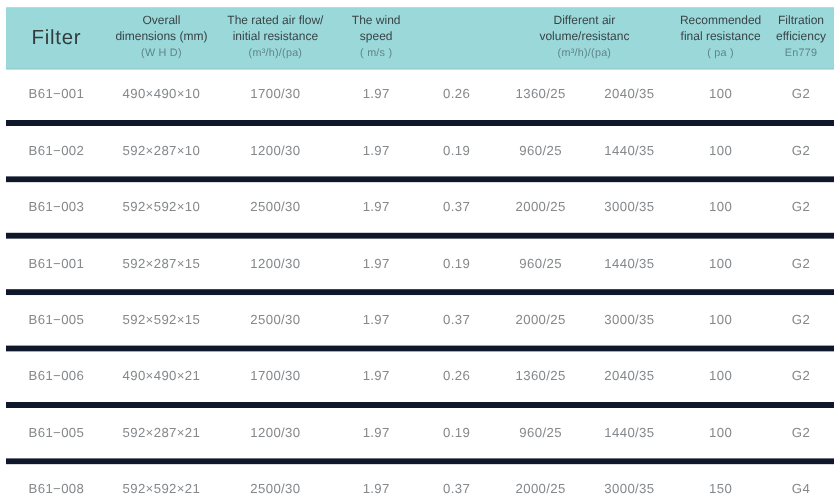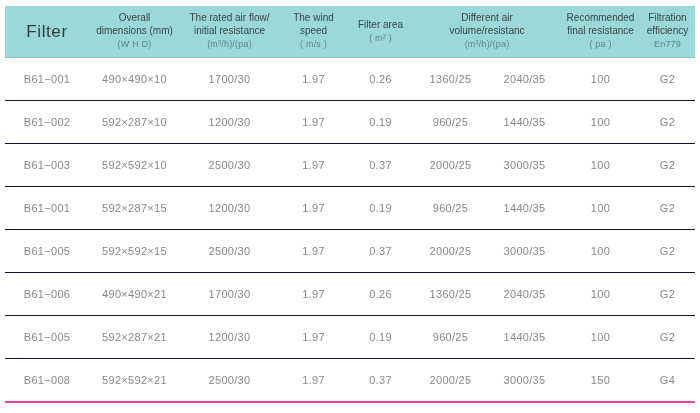--- a/index.html
+++ b/index.html
@@ -44,21 +44,21 @@
   }
   .model-head {
     font-size: 17px;
     letter-spacing: 0.6px;
     color: #333b3d;
   }
   
   .row {
     height: 42px;
     align-items: center;
-    border-bottom: 1px solid #0f172a;
+    border-bottom: 5px solid #0f172a;
     background: #ffffff;
   }
   .row:last-child { border-bottom: 2px solid #ec4899; }
   .cell {
     text-align: center;
     font-size: 11px;
     color: #85898c;
     letter-spacing: 0.3px;
   }
 </style>
@@ -78,24 +78,20 @@
     </div>
     <div class="hcell">
       <span class="hline">The rated air flow/</span>
       <span class="hline">initial resistance</span>
       <span class="hsub">(m³/h)/(pa)</span>
     </div>
     <div class="hcell">
       <span class="hline">The wind speed</span>
       <span class="hsub">( m/s )</span>
     </div>
-    <div class="hcell">
-      <span class="hline">Filter area</span>
-      <span class="hsub">( m² )</span>
-    </div>
     <div class="hcell span2">
       <span class="hline">Different air</span>
       <span class="hline">volume/resistanc</span>
       <span class="hsub">(m³/h)/(pa)</span>
     </div>
     <div class="hcell">
       <span class="hline">Recommended</span>
       <span class="hline">final resistance</span>
       <span class="hsub">( pa )</span>
     </div>

